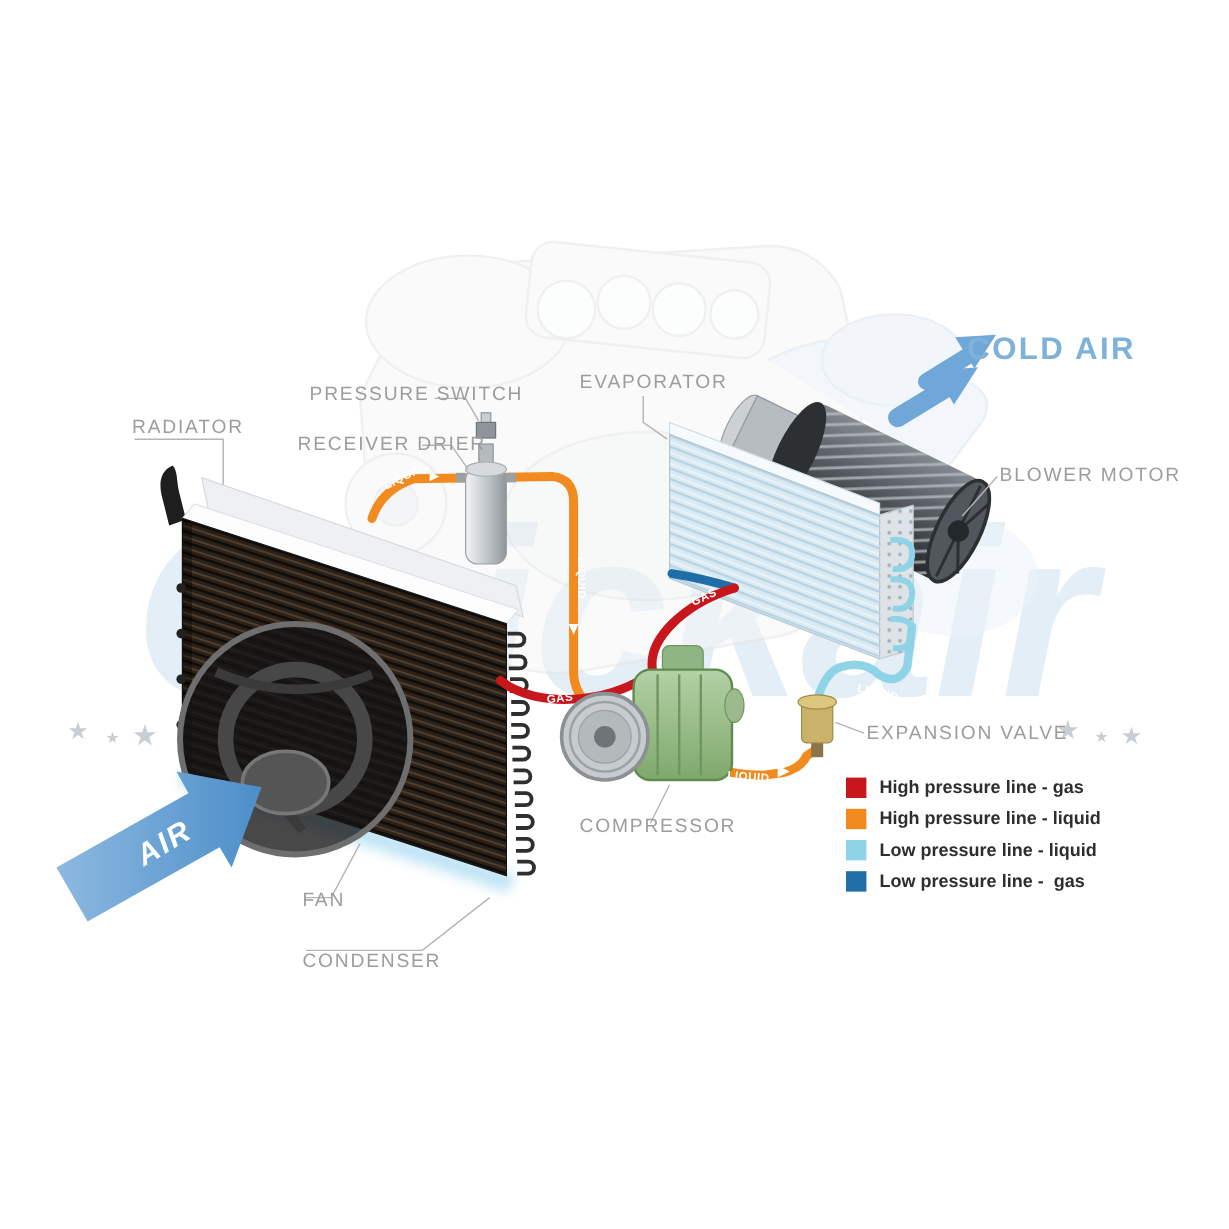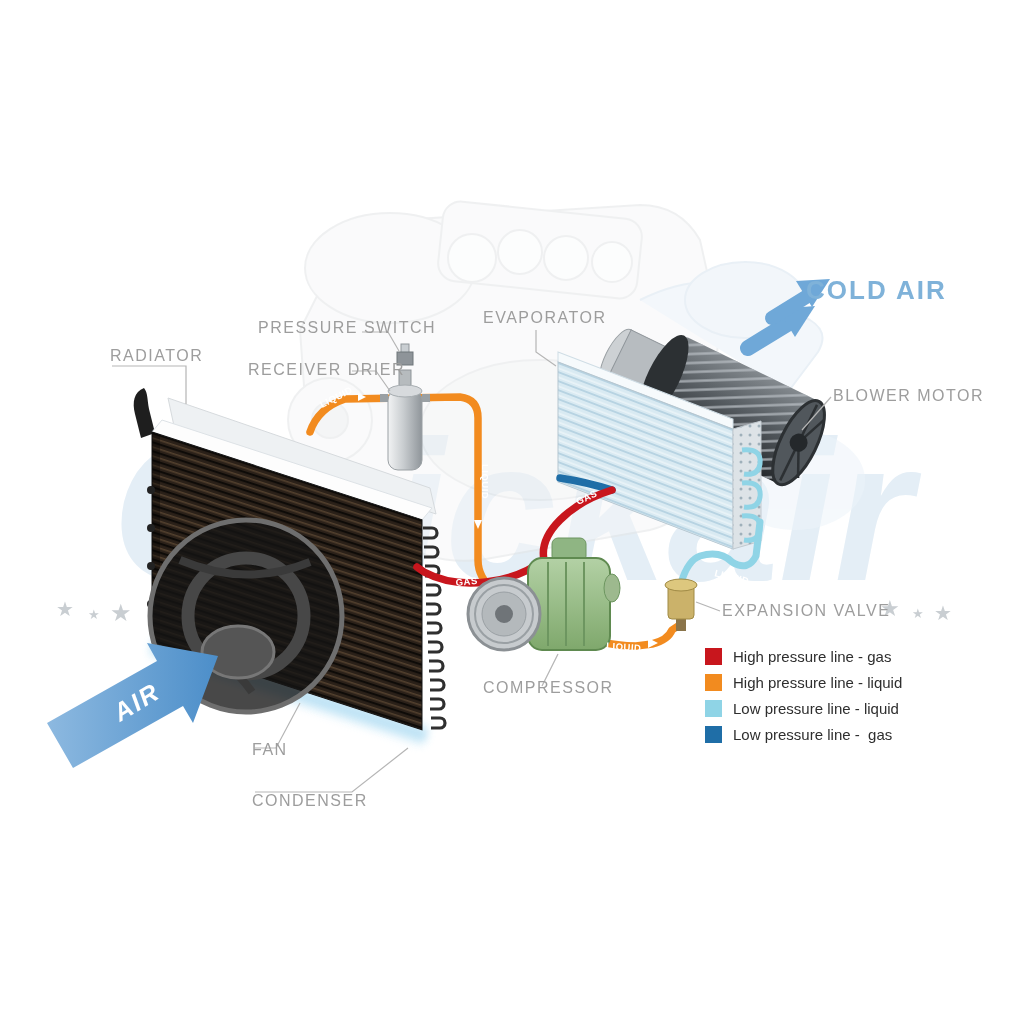--- a/index.html
+++ b/index.html
@@ -1,20 +1,20 @@
 <!DOCTYPE html>
 <html><head>
 <meta charset="utf-8">
 <style>
   html,body{margin:0;padding:0;background:#fff;}
   .stage{position:relative;width:1024px;height:1024px;background:#fff;overflow:hidden;
          font-family:"Liberation Sans",sans-serif;}
   .stage svg{position:absolute;inset:0;}
   .legend{position:absolute;left:705px;top:648px;}
-  .legend-row{display:flex;align-items:flex-end;gap:11px;margin-bottom:9px;}
+  .legend-row{display:flex;align-items:flex-end;gap:11px;margin-bottom:9px;font-weight:bold;}
   .legend-row .sw{width:17px;height:17px;display:inline-block;flex:0 0 17px;}
   .legend-row .lt{font-size:15px;color:#2e2e2e;white-space:pre;}
   text{font-family:"Liberation Sans",sans-serif;}
   .lbl{fill:#9d9d9d;font-size:16px;letter-spacing:1.5px;}
   .tube-lbl{fill:#ffffff;font-size:9.5px;font-weight:bold;letter-spacing:.5px;}
   .leader{stroke:#b5b5b5;stroke-width:1.2;fill:none;}
 </style>
 </head>
 <body>
 

